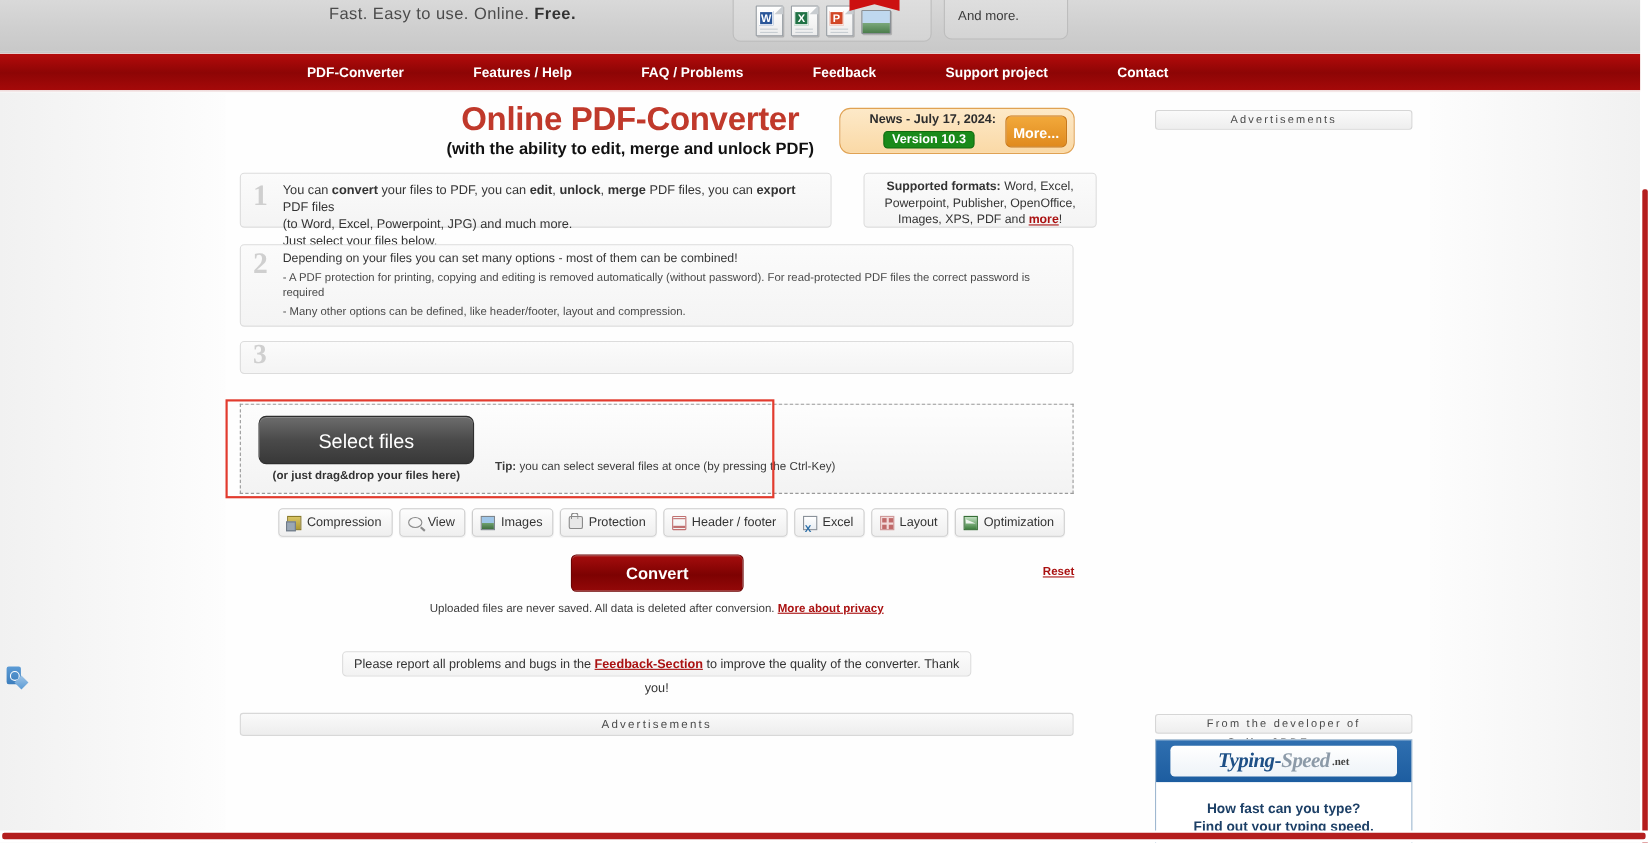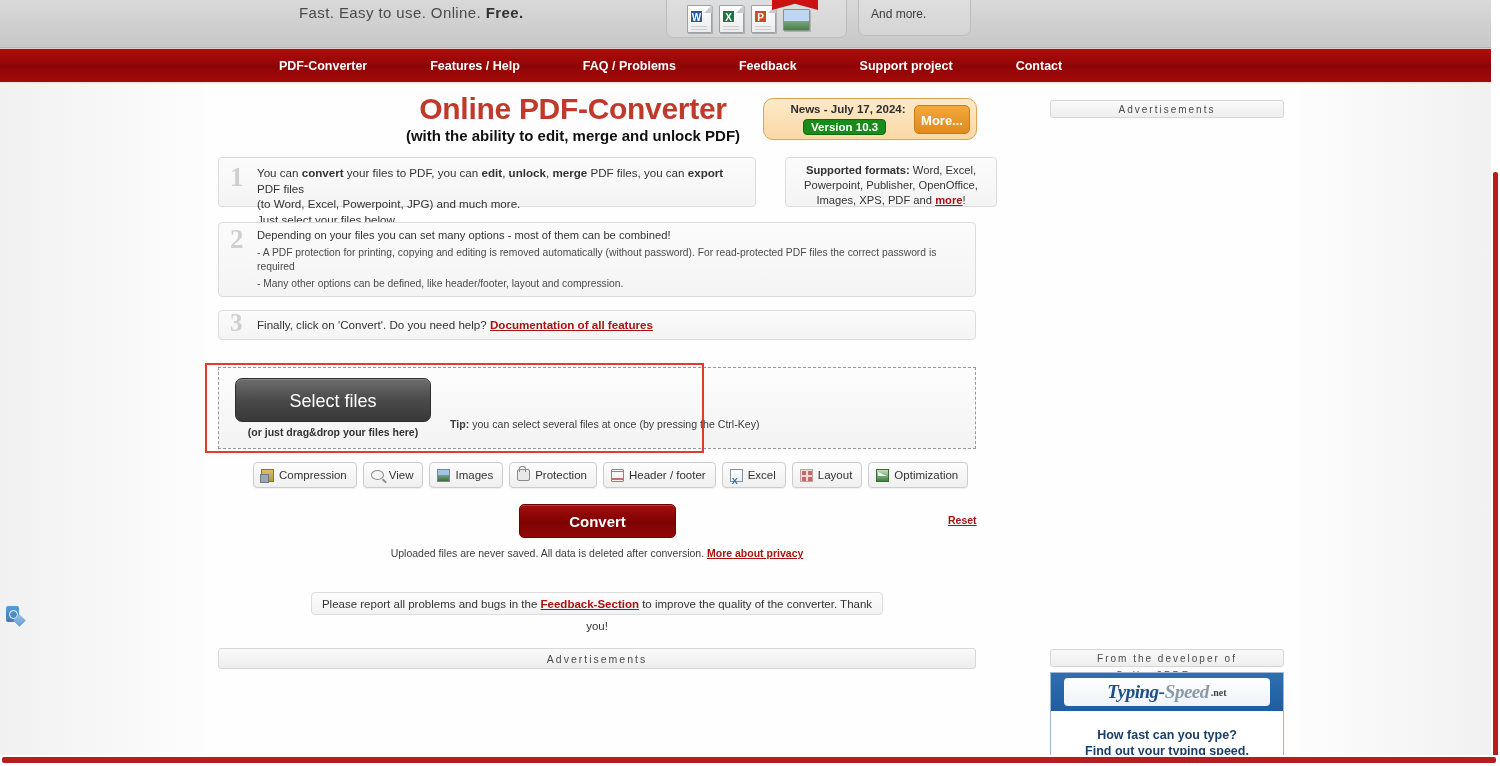--- a/index.html
+++ b/index.html
@@ -409,23 +409,20 @@
     <div class="stepnum">2</div>
     <div class="steptext">
       <span>Depending on your files you can set many options - most of them can be combined!</span>
       <div class="sub" style="margin-top:2px">- A PDF protection for printing, copying and editing is removed automatically (without password). For read-protected PDF files the correct password is required</div>
       <div class="sub" style="margin-top:2px">- Many other options can be defined, like header/footer, layout and compression.</div>
     </div>
   </div>
 
   <div class="stepbox" id="step3">
     <div class="stepnum">3</div>
-    <div class="steptext">
-      <span>Finally, click on 'Convert'. Do you need help? </span><span class="lnk">Documentation of all features</span>
-    </div>
   </div>
 
   <div id="dropzone">
     <div id="selectbtn">Select files</div>
     <div id="dragnote">(or just drag&amp;drop your files here)</div>
     <div id="zone-tip">
       <b>Tip:</b><span> you can select several files at once (by pressing the Ctrl-Key)</span>
     </div>
   </div>
   <div id="highlight-box"></div>

